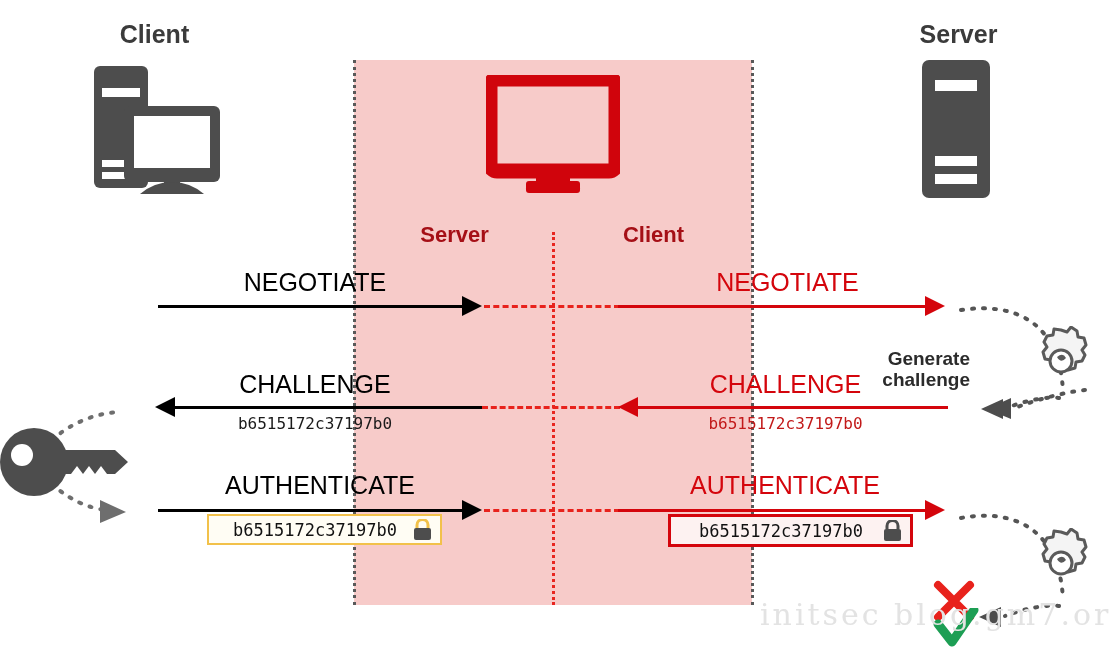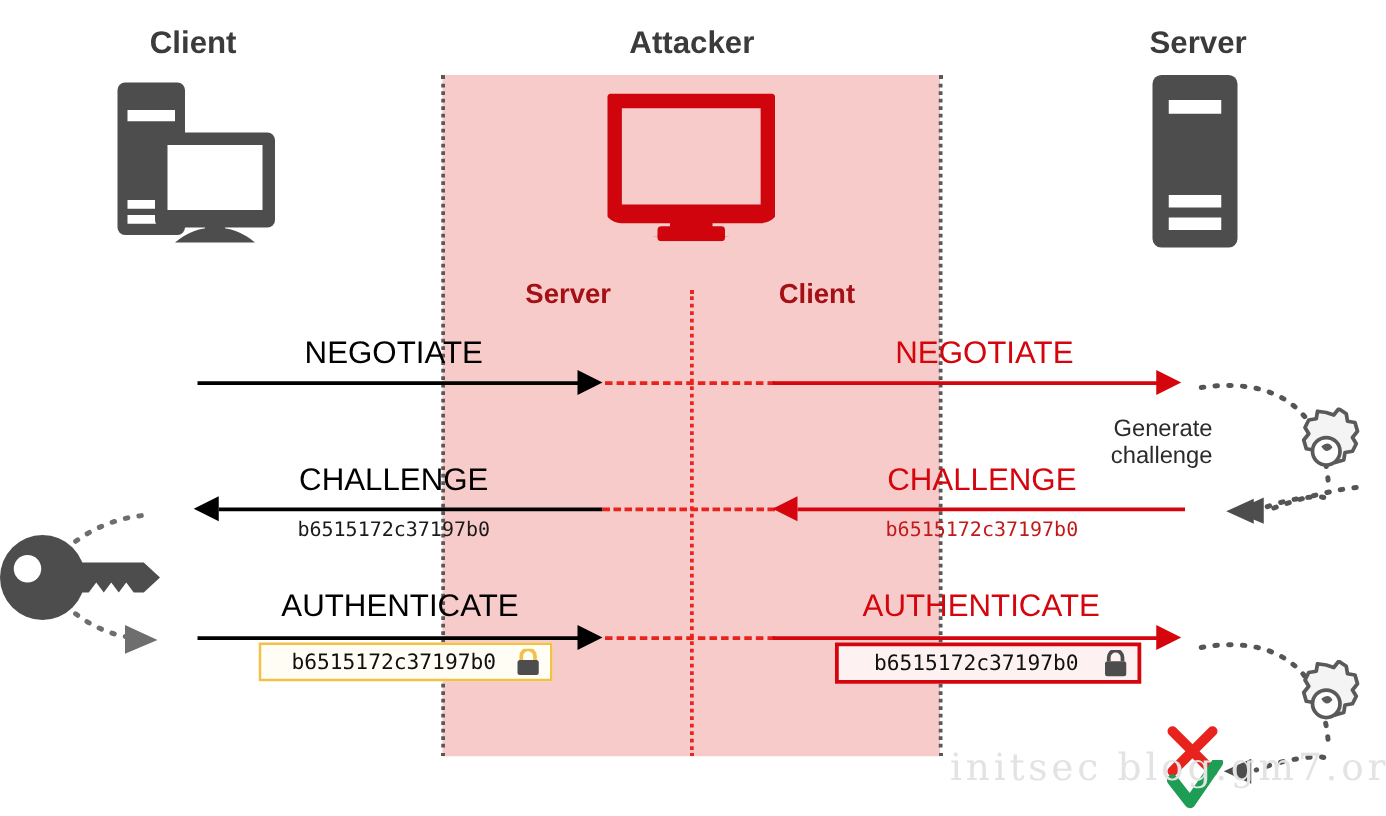--- a/index.html
+++ b/index.html
@@ -69,21 +69,20 @@
 <body>
 
 <div id="stage">
 
   <div class="band"></div>
   <div class="band-edge l"></div>
   <div class="band-edge r"></div>
   <div class="band-mid"></div>
 
   <div class="hdr" style="left:62px;top:20px;width:185px;">Client</div>
-  <div class="hdr" style="left:461px;top:20px;width:185px;">Attacker</div>
   <div class="hdr" style="left:866px;top:20px;width:185px;">Server</div>
 
   <div class="icon" style="left:88px;top:62px;width:140px;height:135px;">
     <svg width="140" height="135" viewBox="0 0 140 135">
       <rect x="6" y="4" width="54" height="122" rx="6" fill="#4d4d4d"></rect>
       <rect x="14" y="26" width="38" height="9" fill="#fff"></rect>
       <rect x="14" y="98" width="38" height="7" fill="#fff"></rect>
       <rect x="14" y="110" width="38" height="7" fill="#fff"></rect>
       <rect x="36" y="44" width="96" height="76" rx="6" fill="#4d4d4d"></rect>
       <rect x="46" y="54" width="76" height="52" fill="#fff"></rect>
@@ -122,21 +121,21 @@
   <div class="arw rr" style="left:925px;top:296px;"></div>
 
   <div class="icon" style="left:955px;top:300px;width:155px;height:120px;">
     <svg width="155" height="120" viewBox="0 0 155 120">
       <path d="M6 10 C 60 2, 105 22, 108 92" fill="none" stroke="#555" stroke-width="4" stroke-dasharray="2 9" stroke-linecap="round"></path>
       <path d="M104 98 C 96 96, 70 100, 52 108" fill="none" stroke="#555" stroke-width="4" stroke-dasharray="2 9" stroke-linecap="round"></path>
       <path d="M48 99 L26 109 L48 119 Z" fill="#4d4d4d"></path>
     </svg>
   </div>
 
-  <div class="anno" style="left:860px;top:334px;width:110px;">
+  <div class="anno" style="left:860px;top:349px;width:110px;font-weight:bold;">
     <span>Generate</span><br>
     <span>challenge</span>
   </div>
 
   <div class="icon" style="left:1026px;top:326px;width:70px;height:70px;">
     <svg width="70" height="70" viewBox="0 0 70 70">
       <path d="M35 4 l6 2 l4 -5 l6 4 l1 6 l6 1 l2 7 l-4 5 l3 5 l-3 6 l-6 1 l-1 6
                l-7 2 l-5 -4 l-5 3 l-6 -3 l-1 -6 l-6 -1 l-2 -7 l4 -5 l-3 -5 l3 -6
                l6 -1 l1 -6 z" fill="#f4f4f4" stroke="#5a5a5a" stroke-width="3" stroke-linejoin="round"></path>
       <circle cx="35" cy="35" r="11" fill="#fff" stroke="#5a5a5a" stroke-width="3"></circle>

